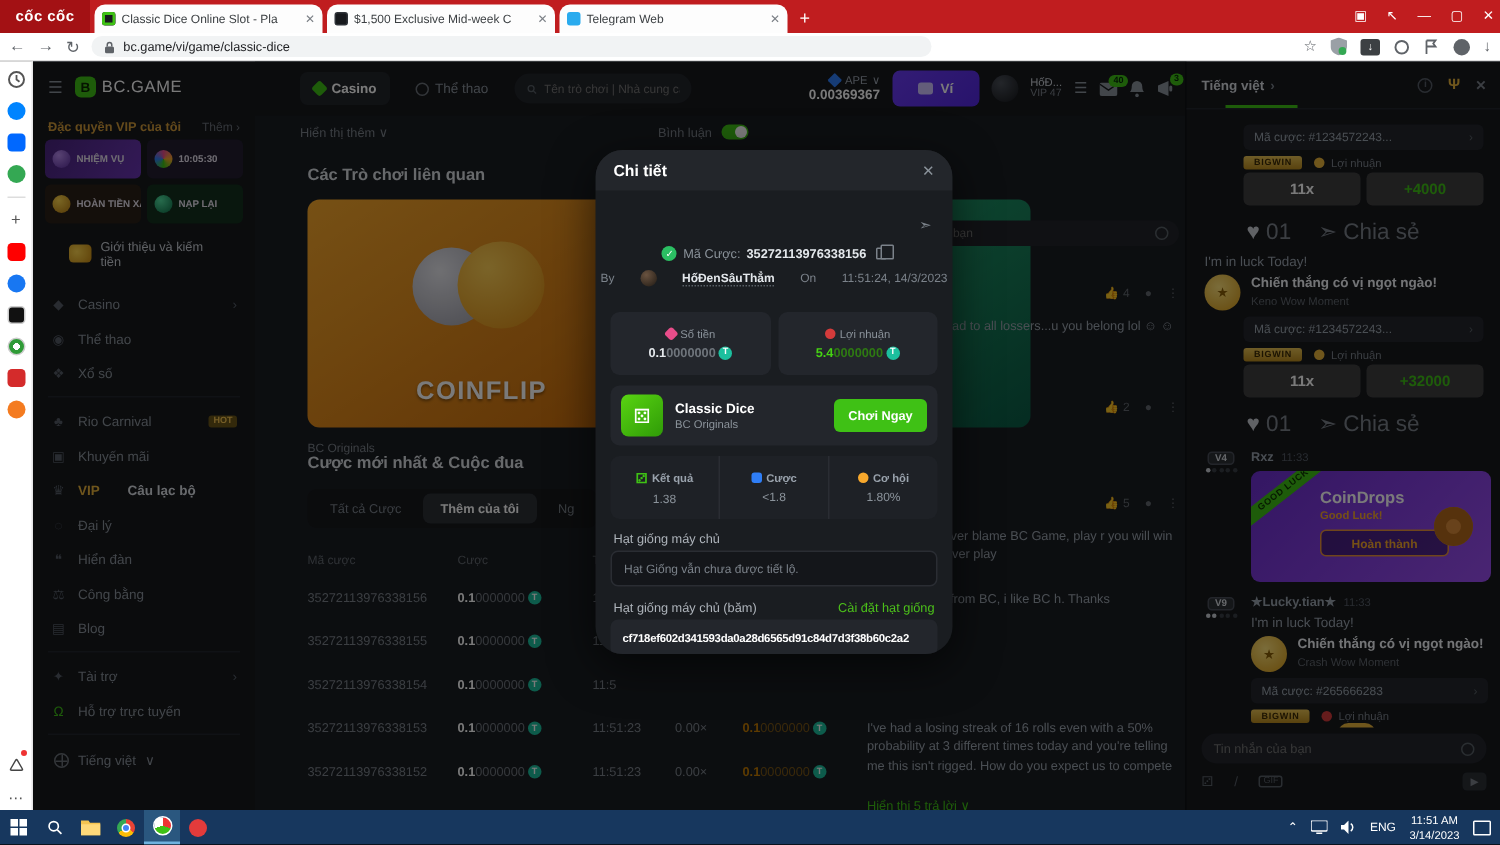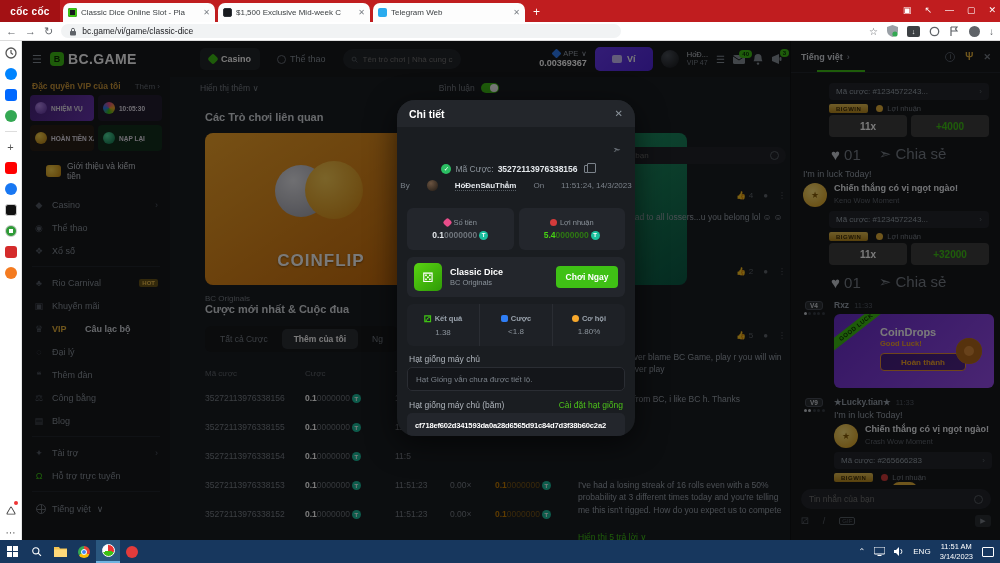--- a/index.html
+++ b/index.html
@@ -38,21 +38,21 @@
 
 .page{position:absolute;left:22px;top:41px;width:978px;height:499px;background:#1b1e23;overflow:hidden}
 .overlay{position:absolute;inset:0;background:rgba(0,0,0,.52);z-index:5}
 
 
 .bc-side{position:absolute;left:0;top:0;width:148px;height:499px;background:#17191d}
 .logo-row{display:flex;align-items:center;gap:8px;padding:10px 10px 6px}
 .burger{color:#8b939b;font-size:11px}
 .bclogo{display:flex;align-items:center;gap:4px}
 .bclogo .mark{width:14px;height:14px;border-radius:4px;background:#3fc115;color:#0c2a02;font-weight:bold;font-size:9px;display:flex;align-items:center;justify-content:center}
-.bclogo .txt{color:#fff;font-weight:bold;font-size:14px;letter-spacing:.4px}
+.bclogo .txt{color:#fff;font-weight:normal;font-size:11px;letter-spacing:.4px}
 .vip-head{display:flex;justify-content:space-between;align-items:center;padding:8px 10px 4px}
 .vip-head .t{color:#d19b3a;font-weight:bold;font-size:8.5px}
 .vip-head .m{color:#6b7178;font-size:8px}
 .tiles{display:grid;grid-template-columns:1fr 1fr;gap:4px;padding:0 8px}
 .tile{height:26px;border-radius:4px;display:flex;align-items:center;gap:4px;padding:0 5px;color:#e8e2ef;font-size:6.5px;font-weight:bold;overflow:hidden;white-space:nowrap}
 .tile .orb{width:12px;height:12px;border-radius:50%;flex:0 0 auto}
 .t1{background:linear-gradient(120deg,#4b2580,#6b36b4)}
 .t2{background:#241f31}
 .t3{background:#2b2117}
 .t4{background:#13301f}
@@ -368,21 +368,21 @@
             <span class="mi">▣</span>
             <span>Khuyến mãi</span>
           </li>
         <li><span class="mi">♛</span><span class="vipgold">VIP</span>&nbsp;<span class="viptail">Câu lạc bộ</span></li>
         <li>
             <span class="mi">◌</span>
             <span>Đại lý</span>
           </li>
         <li>
             <span class="mi">❝</span>
-            <span>Thêm đàn</span>
+            <span>Hiển đàn</span>
           </li>
         <li>
             <span class="mi">⚖</span>
             <span>Công bằng</span>
           </li>
         <li>
             <span class="mi">▤</span>
             <span>Blog</span>
           </li>
         <li class="grp"></li>

